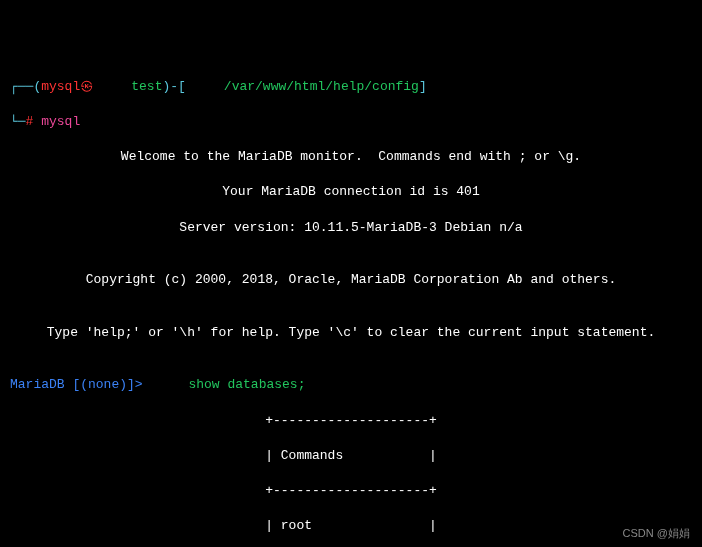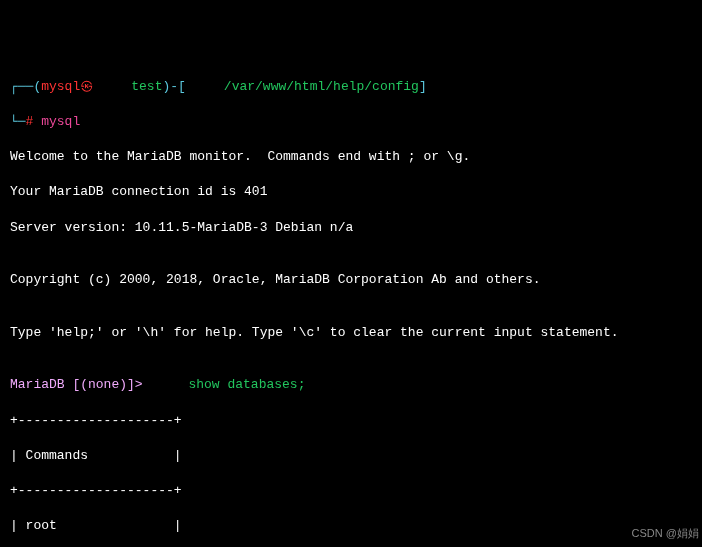--- a/index.html
+++ b/index.html
@@ -18,26 +18,26 @@
       height: 547px;
       overflow: hidden;
       position: relative;
       white-space: pre;
     }
     .red { color: #ff3333; }
     .green { color: #ec4899; }
     .cyan { color: #5bc8de; }
     .white { color: #22c55e; margin-left: 38px; }
     .prompt-line { white-space: nowrap; }
-    .mariadb-prompt { color: #f0abfc; }
-    .output { color: #fff; }
+    .mariadb-prompt { color: #3b82f6; }
+    .output { color: #fff; text-align: center; }
     .watermark {
       position: absolute;
       bottom: 6px;
-      right: 3px;
+      right: 12px;
       color: #888;
       font-size: 11px;
       font-family: sans-serif;
     }
   </style>
 </head>
 <body>
 
 
 

